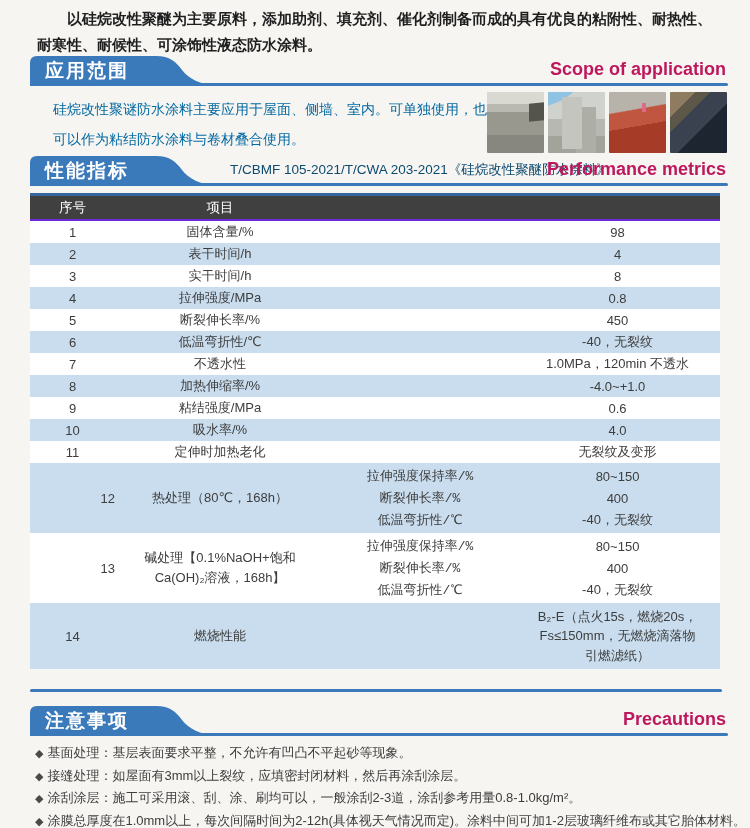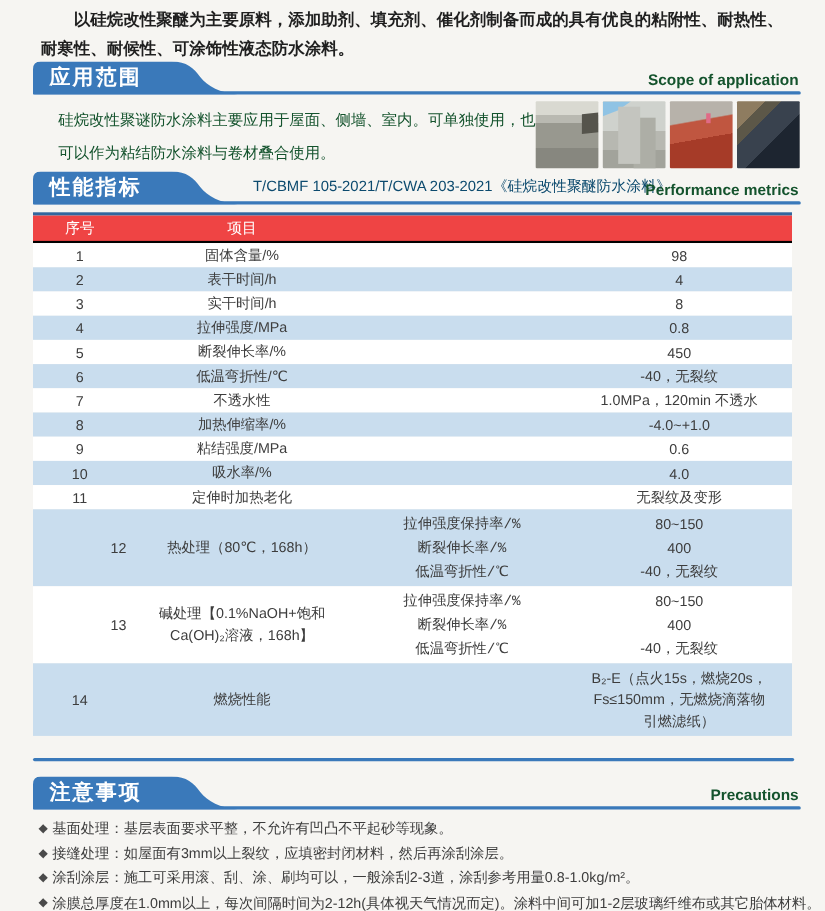--- a/index.html
+++ b/index.html
@@ -26,53 +26,53 @@
     background:#3a79ba; border-radius:2px;
   }
   .sec .tab { position:absolute; left:0; bottom:0; width:186px; height:30px; }
   .sec .tab svg { position:absolute; left:0; top:0; display:block; }
   .sec .tab-label {
     position:absolute; left:15px; top:0; line-height:29px;
     font-size:19px; font-weight:700; color:#ffffff; letter-spacing:2px;font-family:Liberation Serif, serif;
   }
   .sec .en {
     position:absolute; right:2px; bottom:6px;
-    font-size:14px; font-weight:700; color:#14532d;
+    font-size:18px; font-weight:700; color:#be185d;
   }
   .sec .standard {
     position:absolute; left:200px; bottom:7px;
     font-size:13.5px; color:#0c4a6e;
   }
 
   
   .scope-body {
     top:94px; left:53px; width:445px; margin:0;
-    font-size:14px; line-height:30px; color:#14532d;
+    font-size:14px; line-height:30px; color:#0369a1;
   }
   .photo-strip { top:92px; left:487px; display:flex; gap:4px; }
   .photo { width:57px; height:61px; border-radius:1px; position:relative; overflow:hidden; }
   .photo-1 { background:linear-gradient(180deg,#d9d9d1 0 20%,#b9b9b1 20% 32%,#98988f 32% 70%,#87877f 70% 100%); }
   .photo-1::after { content:""; position:absolute; right:0; top:18%; width:26%; height:30%;
     background:#55544c; transform:skewY(-6deg); }
   .photo-2 { background:linear-gradient(180deg,#cfd2cd 0 45%,#b7b8b1 45% 72%,#a2a39b 72% 100%); }
   .photo-2::before { content:""; position:absolute; left:0; top:0; width:45%; height:30%;
     background:#8fc3e4; clip-path:polygon(0 0,100% 0,55% 45%,0 75%); }
   .photo-2::after { content:""; position:absolute; left:25%; top:8%; width:34%; height:86%;
     background:#c4c5bf; box-shadow:14px 10px 0 #adaea6; }
   .photo-3 { background:linear-gradient(170deg,#b7b2aa 0 30%,#c05640 32% 55%,#a63b28 55% 100%); }
   .photo-3::after { content:""; position:absolute; left:58%; top:18%; width:4px; height:9px;
     background:#e06a86; }
   .photo-4 { background:linear-gradient(135deg,#8e7c60 0 22%,#5c5748 22% 34%,#39424e 34% 58%,#1d2530 58% 100%); }
 
   
   .table { left:30px; top:193px; width:690px;
     border-top:3px solid #33679e; font-size:13px; }
   .t-grid { display:grid; grid-template-columns:85px 210px 190px 1fr; align-items:center; }
-  .thead { background:#ef4444; color:#ffffff; height:23px;
-    border-bottom:2px solid #000000; font-size:13.5px; }
+  .thead { background:#404040; color:#ffffff; height:23px;
+    border-bottom:2px solid #6d28d9; font-size:13.5px; }
   .thead span, .cell { text-align:center; }
   .t-row { height:22px; }
   .alt0 { background:#ffffff; }
   .alt1 { background:#c9ddee; }
   .t-group { grid-auto-rows:22px; padding:2px 0; }
   .g-no   { grid-column:1; grid-row:1 / span 3; text-align:right;margin-left:48px; }
   .g-item { grid-column:2; grid-row:1 / span 3; text-align:center;
     white-space:pre-line; line-height:1.55; }
   .sub-name { grid-column:3; text-align:center;font-family:Liberation Mono, monospace; }
   .sub-val  { grid-column:4; text-align:center; }

